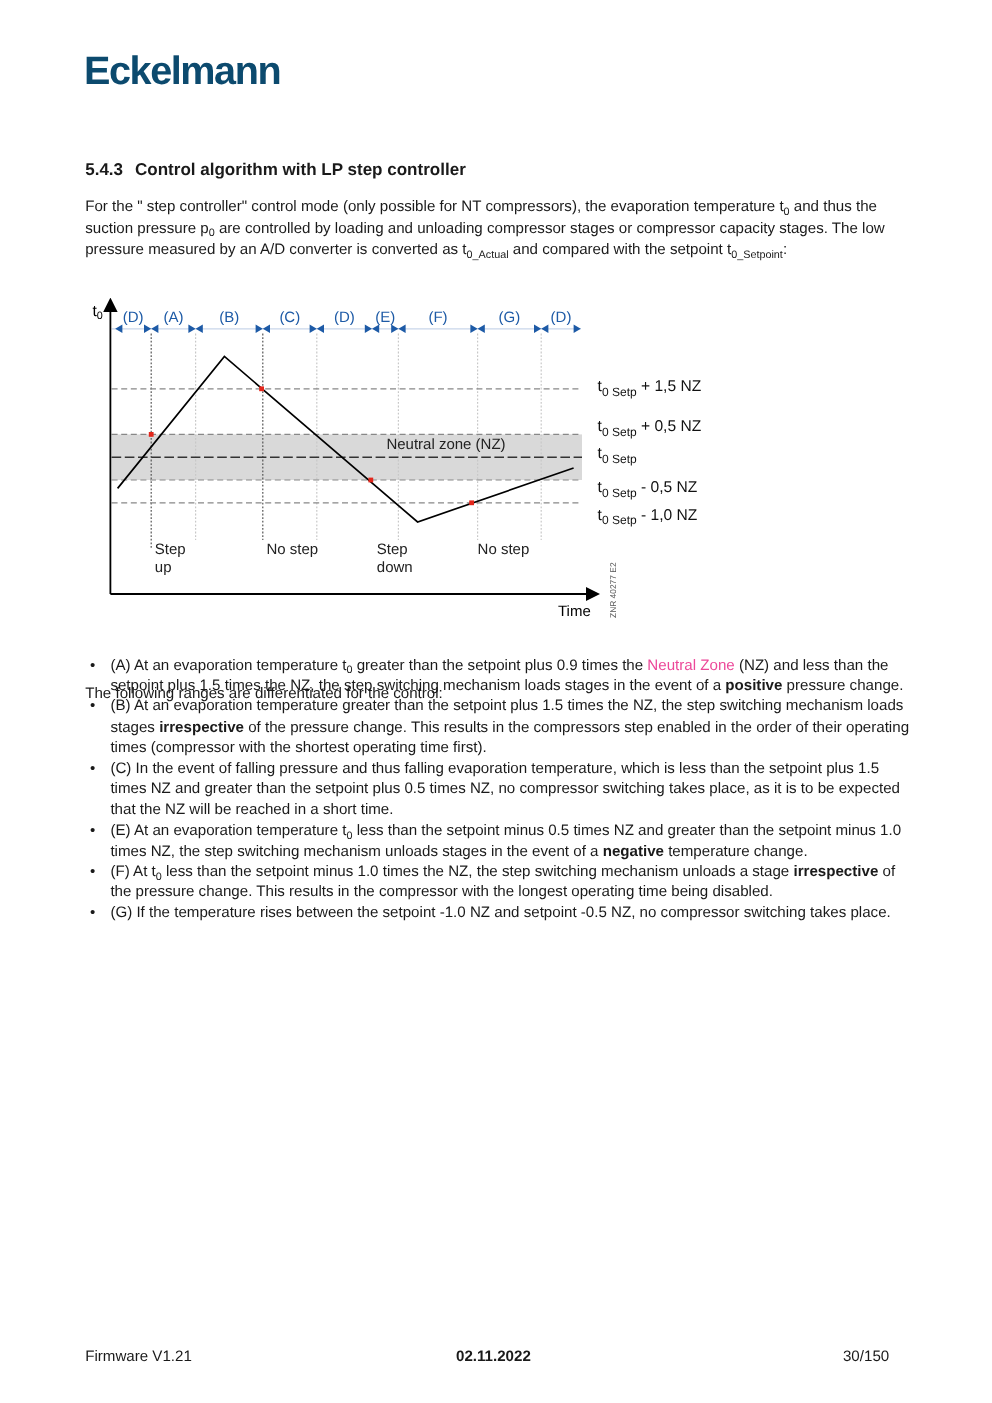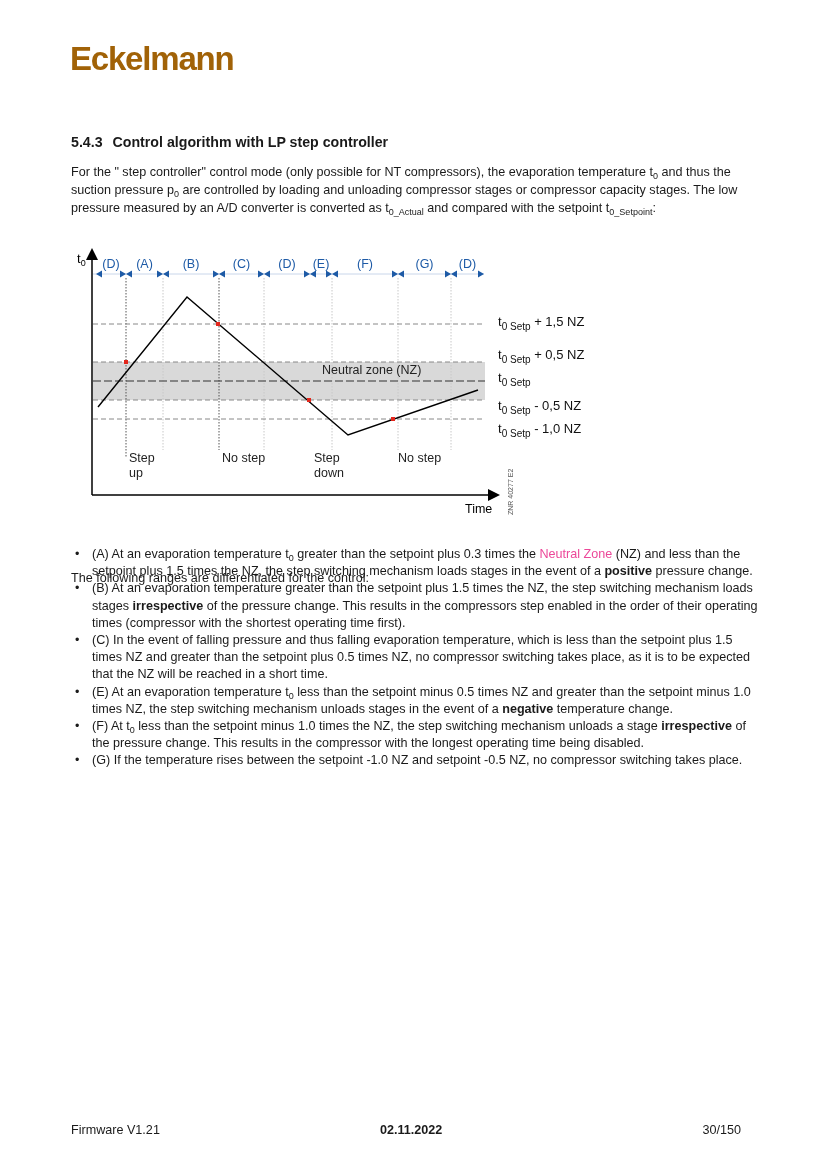--- a/index.html
+++ b/index.html
@@ -1,19 +1,19 @@
 <!DOCTYPE html>
 <html><head>
 <meta charset="utf-8">
 <style>
   html, body { margin: 0; padding: 0; background: #ffffff; }
   body { width: 827px; height: 1169px; position: relative; overflow: hidden;
          font-family: "Liberation Sans", sans-serif; color: #1a1a1a; }
   .logo { position: absolute; left: 70px; top: 40px; font-family: "Liberation Sans", sans-serif;
-          font-weight: bold; font-size: 33px; letter-spacing: -1.2px; color: #a16207; }
+          font-weight: bold; font-size: 33px; letter-spacing: -1.2px; color: #0c4a6e; }
   .heading { position: absolute; left: 71px; top: 134px; font-weight: bold; font-size: 14.2px; }
   .heading .num { margin-right: 6px; }
   .intro { position: absolute; left: 71px; top: 163px; width: 690px; font-size: 12.6px; line-height: 18px; }
   sub { font-size: 9px; vertical-align: -3px; line-height: 0; }
   .diagram { position: absolute; left: 0; top: 0; width: 827px; height: 530px; pointer-events: none; }
   .diagram text { font-family: "Liberation Sans", sans-serif; }
   .ranges-intro { position: absolute; left: 71px; top: 527px; font-size: 12.6px; margin-top: 44px; }
   .bullets { position: absolute; left: 75px; top: 546px; width: 690px; margin: 0; padding: 0; list-style: none;
              font-size: 12.6px; line-height: 17.2px; }
   .bullets li { position: relative; padding-left: 17px; }
@@ -119,21 +119,21 @@
       <text x="314" y="462" font-size="12.5" fill="#222">Step</text>
       <text x="314" y="477" font-size="12.5" fill="#222">down</text>
       <text x="398" y="462" font-size="12.5" fill="#222">No step</text>
     </g>
   <text transform="translate(513,515) rotate(-90)" font-size="7" fill="#555">ZNR 40277 E2</text>
 </svg>
 
 <div class="ranges-intro">The following ranges are differentiated for the control:</div>
 
 <ul class="bullets">
-  <li><span>(A) At an evaporation temperature t</span><sub>0</sub><span> greater than the setpoint plus 0.3 times the </span><span class="link">Neutral Zone</span><span> (NZ) and less than the setpoint plus 1.5 times the NZ, the step switching mechanism loads stages in the event of a </span><b>positive</b><span> pressure change.</span></li>
+  <li><span>(A) At an evaporation temperature t</span><sub>0</sub><span> greater than the setpoint plus 0.9 times the </span><span class="link">Neutral Zone</span><span> (NZ) and less than the setpoint plus 1.5 times the NZ, the step switching mechanism loads stages in the event of a </span><b>positive</b><span> pressure change.</span></li>
   <li><span>(B) At an evaporation temperature greater than the setpoint plus 1.5 times the NZ, the step switching mechanism loads stages </span><b>irrespective</b><span> of the pressure change. This results in the compressors step enabled in the order of their operating times (compressor with the shortest operating time first).</span></li>
   <li><span>(C) In the event of falling pressure and thus falling evaporation temperature, which is less than the setpoint plus 1.5 times NZ and greater than the setpoint plus 0.5 times NZ, no compressor switching takes place, as it is to be expected that the NZ will be reached in a short time.</span></li>
   <li><span>(E) At an evaporation temperature t</span><sub>0</sub><span> less than the setpoint minus 0.5 times NZ and greater than the setpoint minus 1.0 times NZ, the step switching mechanism unloads stages in the event of a </span><b>negative</b><span> temperature change.</span></li>
   <li><span>(F) At t</span><sub>0</sub><span> less than the setpoint minus 1.0 times the NZ, the step switching mechanism unloads a stage </span><b>irrespective</b><span> of the pressure change. This results in the compressor with the longest operating time being disabled.</span></li>
   <li><span>(G) If the temperature rises between the setpoint -1.0 NZ and setpoint -0.5 NZ, no compressor switching takes place.</span></li>
 </ul>
 
 <div class="footer f-left">Firmware V1.21</div>
 <div class="footer f-center">02.11.2022</div>
 <div class="footer f-right">30/150</div>

